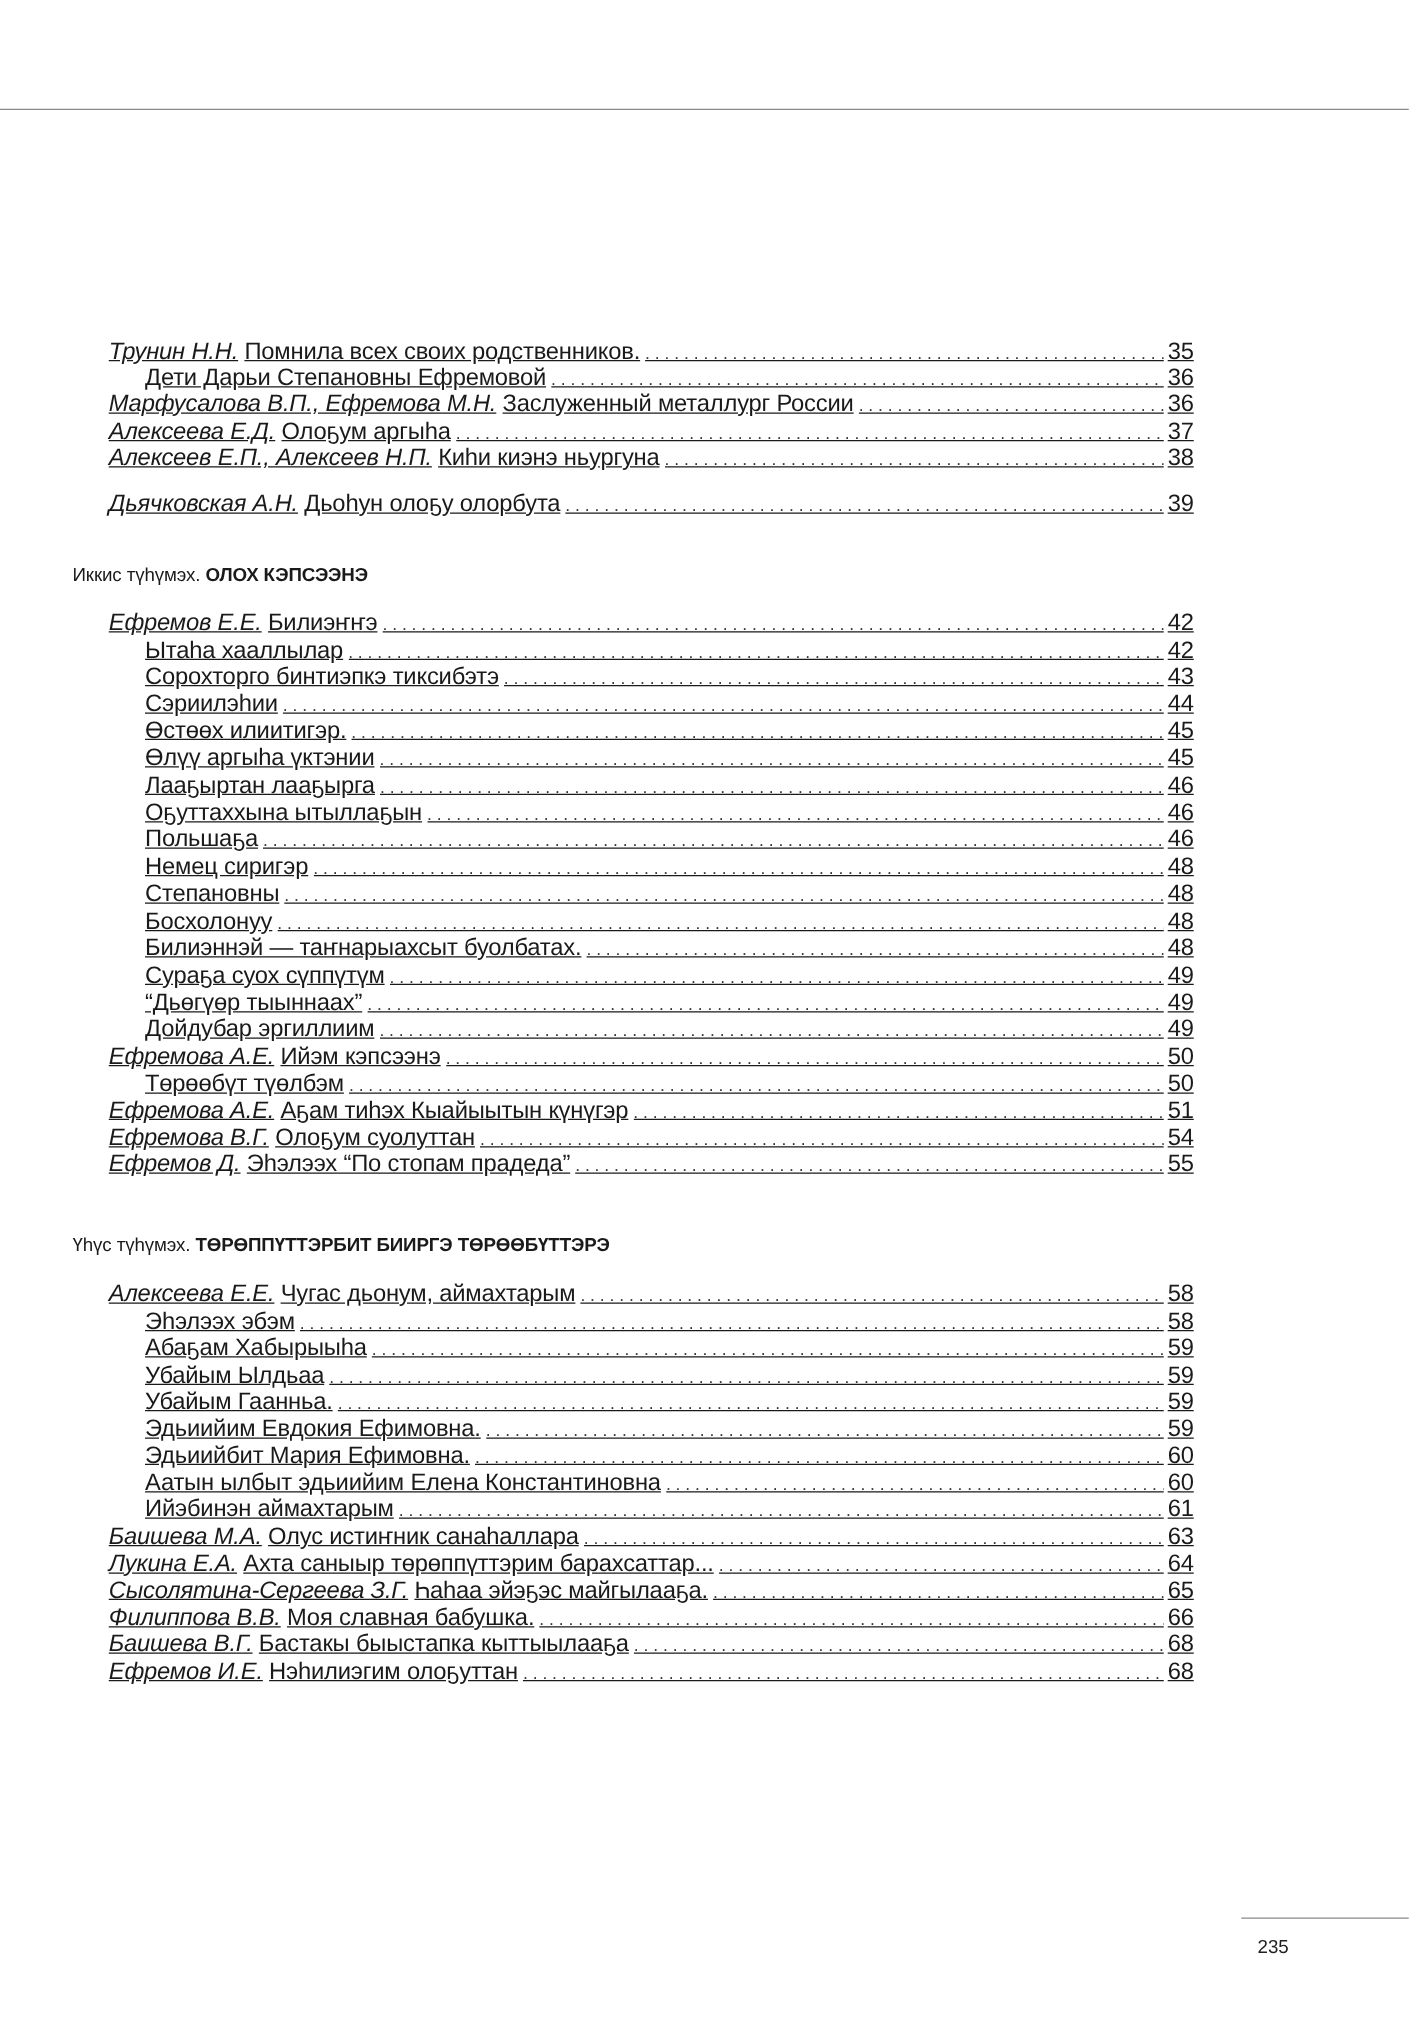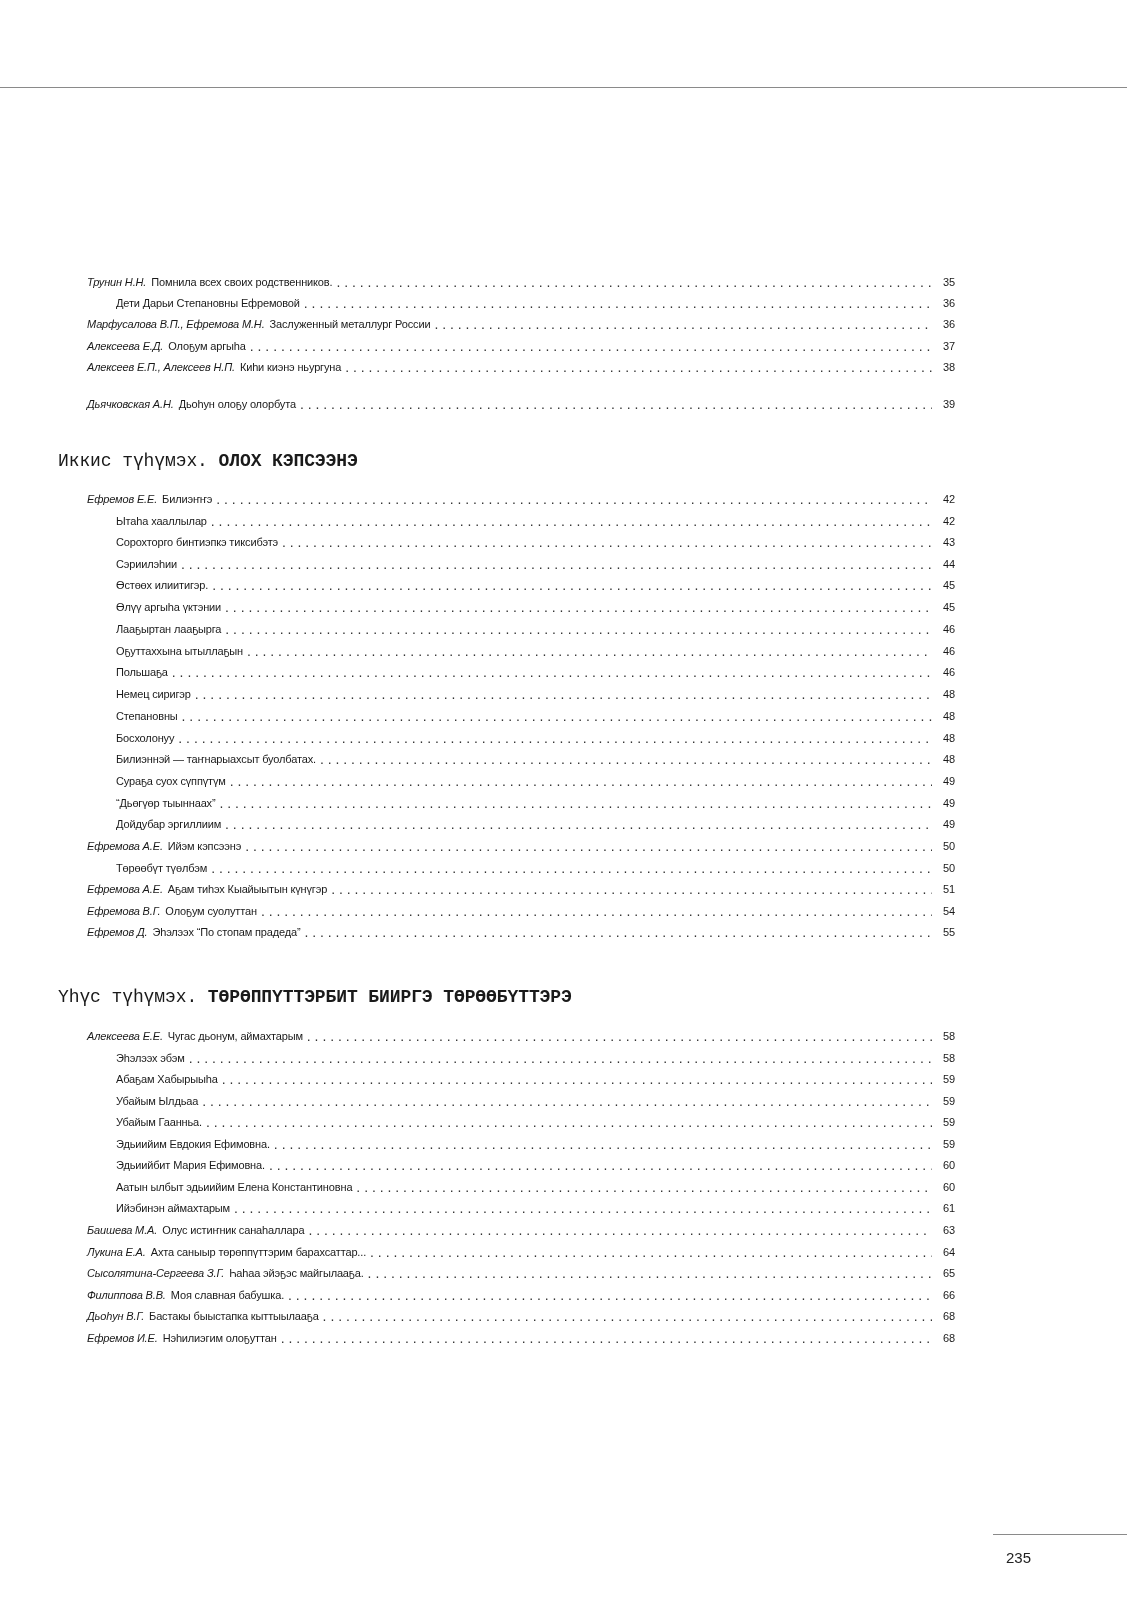--- a/index.html
+++ b/index.html
@@ -8,30 +8,31 @@
     background: #ffffff; color: #1a1a1a;
     font-family: "Liberation Sans", "DejaVu Sans", sans-serif;
   }
   .top-rule {
     position: absolute; left: 0; top: 87px; width: 1127px; height: 1px;
     background: #8a8a8a;
   }
   .toc { position: absolute; left: 0; top: 0; width: 1127px; }
   .section { position: absolute; left: 0; width: 1127px; }
   .section-heading {
-    position: absolute; left: 58px; font-size: 18px; line-height: 20px;
-    white-space: nowrap; letter-spacing: -0.1px; font-family: Liberation Mono, monospace;
+    position: absolute; left: 58px; font-size: 15px; line-height: 20px;
+    white-space: nowrap; letter-spacing: -0.1px;
   }
   .section-heading .prefix { font-weight: normal; }
   .section-heading .title { font-weight: bold; }
   .entry {
     position: absolute; left: 87px; width: 868px; height: 22px;
     display: flex; align-items: center;
-    font-size: 11px; line-height: 22px; white-space: nowrap;
+    font-size: 19px; line-height: 22px; white-space: nowrap;
     letter-spacing: -0.15px;
+    text-decoration: underline;
   }
   .entry.sub { left: 116px; width: 839px; }
   .entry .author { font-style: italic; margin-right: 5px; }
   .entry .leader {
     flex: 1 1 auto; overflow: hidden; margin: 0 3px 0 4px;
     color: #333; letter-spacing: 3.2px; font-size: 14px;
   }
   .entry .leader::before {
     content: ". . . . . . . . . . . . . . . . . . . . . . . . . . . . . . . . . . . . . . . . . . . . . . . . . . . . . . . . . . . . . . . . . . . . . . . . . . . . . . . . . . . . . . . . . . . . . . . . . . . . . . . . . . . . . . . . . . . . . . . . . . . . . . . . . . .";
     letter-spacing: 0px;
@@ -276,21 +277,21 @@
       <span class="leader"></span>
       <span class="page">65</span>
     </div>
     <div class="entry" style="top:1284px">
       <span class="author">Филиппова В.В.</span>
       <span class="title">Моя славная бабушка.</span>
       <span class="leader"></span>
       <span class="page">66</span>
     </div>
     <div class="entry" style="top:1305px">
-      <span class="author">Дьоһун В.Г.</span>
+      <span class="author">Баишева В.Г.</span>
       <span class="title">Бастакы быыстапка кыттыылааҕа</span>
       <span class="leader"></span>
       <span class="page">68</span>
     </div>
     <div class="entry" style="top:1327px">
       <span class="author">Ефремов И.Е.</span>
       <span class="title">Нэһилиэгим олоҕуттан</span>
       <span class="leader"></span>
       <span class="page">68</span>
     </div>

